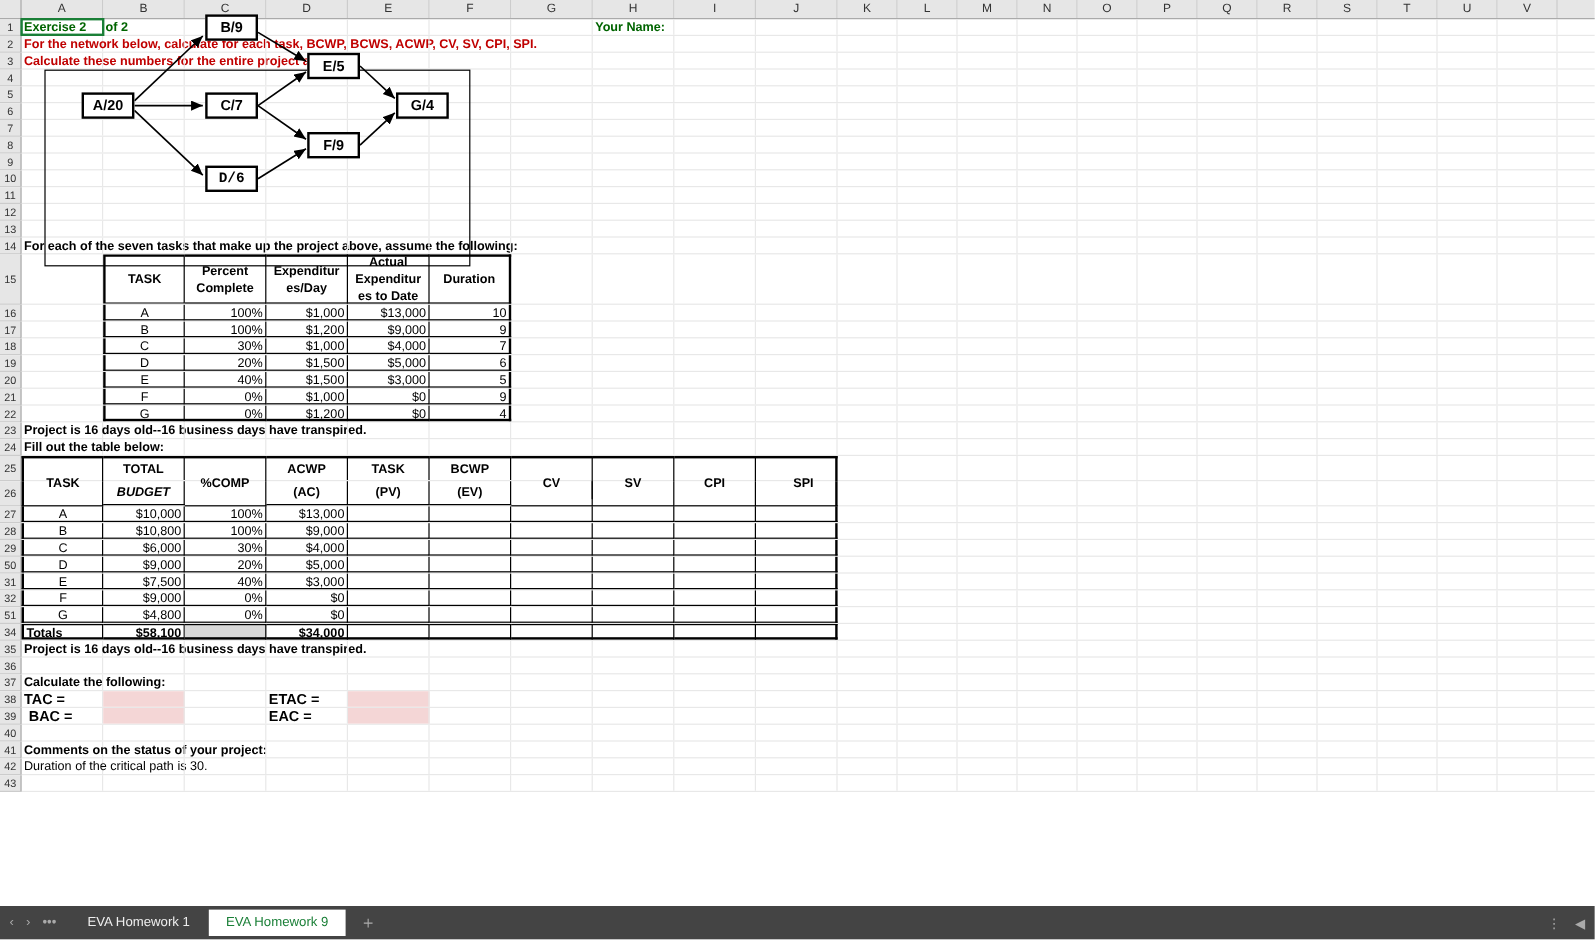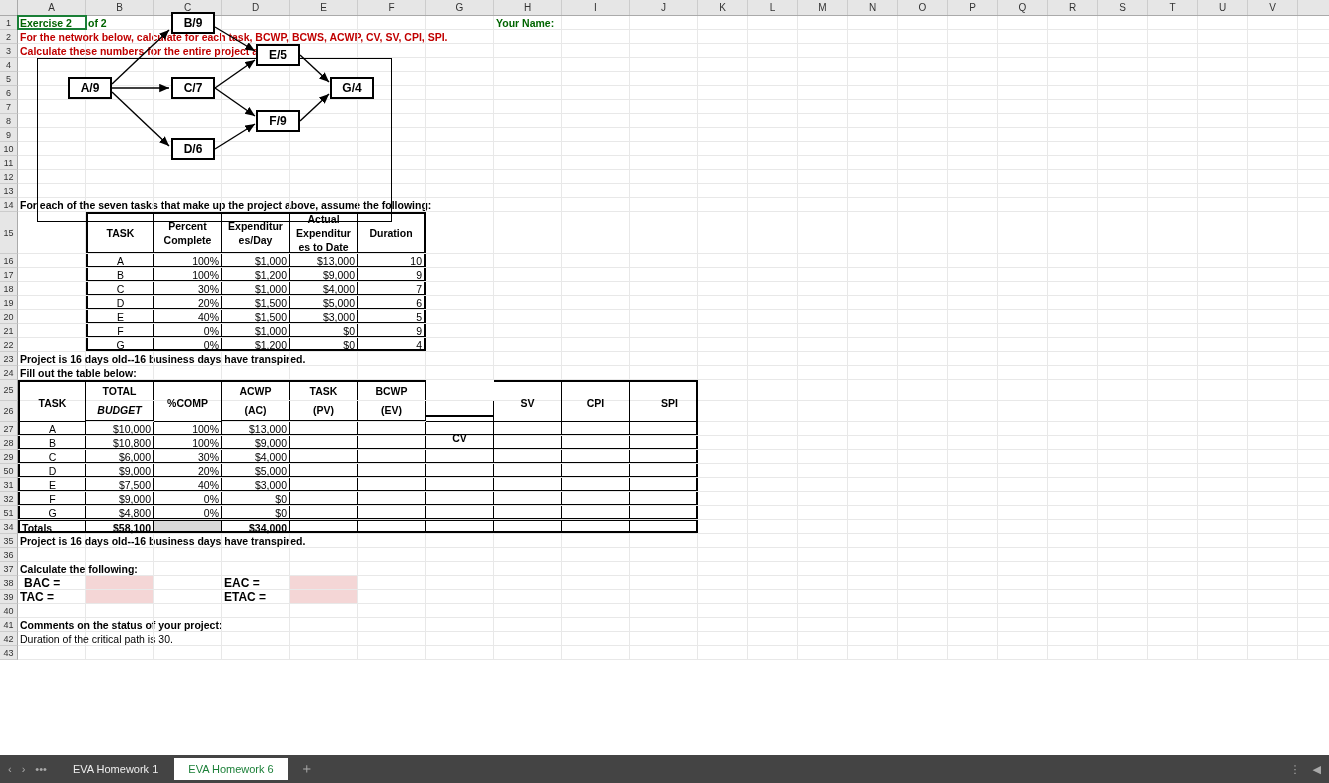--- a/index.html
+++ b/index.html
@@ -722,21 +722,21 @@
         <div class="cell cA hdr-cell" style="border-right: 1px solid rgb(0, 0, 0); border-top: 2px solid rgb(0, 0, 0); border-left: 2px solid rgb(0, 0, 0); border-bottom: none; height: 21px; display: flex; align-items: center; justify-content: center; position: relative;">
           <div style="position: absolute; left: 0px; right: 0px; top: 0px; height: 42px; display: flex; align-items: center; justify-content: center; font-weight: bold;">TASK</div>
         </div>
         <div class="cell cB hdr-cell" style="border-right: 1px solid rgb(0, 0, 0); border-top: 2px solid rgb(0, 0, 0);">TOTAL</div>
         <div class="cell cC hdr-cell" style="border-right: 1px solid rgb(0, 0, 0); border-top: 2px solid rgb(0, 0, 0); border-bottom: none; height: 21px; display: flex; align-items: center; justify-content: center; position: relative;">
           <div style="position: absolute; left: 0px; right: 0px; top: 0px; height: 42px; display: flex; align-items: center; justify-content: center; font-weight: bold;">%COMP</div>
         </div>
         <div class="cell cD hdr-cell" style="border-right: 1px solid rgb(0, 0, 0); border-top: 2px solid rgb(0, 0, 0);">ACWP</div>
         <div class="cell cE hdr-cell" style="border-right: 1px solid rgb(0, 0, 0); border-top: 2px solid rgb(0, 0, 0);">TASK</div>
         <div class="cell cF hdr-cell" style="border-right: 1px solid rgb(0, 0, 0); border-top: 2px solid rgb(0, 0, 0);">BCWP</div>
-        <div class="cell cG hdr-cell" style="border-right: 1px solid rgb(0, 0, 0); border-top: 2px solid rgb(0, 0, 0); border-bottom: none; height: 36px; display: flex; align-items: center; justify-content: center; position: relative; margin-top: 35px;">
+        <div class="cell cG hdr-cell" style="border-right: 1px solid rgb(0, 0, 0); border-top: 2px solid rgb(0, 0, 0); border-bottom: none; height: 36px; display: flex; align-items: center; justify-content: center; position: relative;">
           <div style="position: absolute; left: 0px; right: 0px; top: 0px; height: 42px; display: flex; align-items: center; justify-content: center; font-weight: bold;">CV</div>
         </div>
         <div class="cell cH hdr-cell" style="border-right: 1px solid rgb(0, 0, 0); border-top: 2px solid rgb(0, 0, 0); border-bottom: none; height: 21px; display: flex; align-items: center; justify-content: center; position: relative;">
           <div style="position: absolute; left: 0px; right: 0px; top: 0px; height: 42px; display: flex; align-items: center; justify-content: center; font-weight: bold;">SV</div>
         </div>
         <div class="cell cI hdr-cell" style="border-right: 1px solid rgb(0, 0, 0); border-top: 2px solid rgb(0, 0, 0); border-bottom: none; height: 21px; display: flex; align-items: center; justify-content: center; position: relative; text-decoration: underline;">
           <div style="position: absolute; left: 0px; right: 0px; top: 0px; height: 42px; display: flex; align-items: center; justify-content: center; font-weight: bold;">CPI</div>
         </div>
         <div class="cell cJ hdr-cell" style="border-right: 2px solid rgb(0, 0, 0); border-top: 2px solid rgb(0, 0, 0); border-bottom: none; height: 21px; display: flex; align-items: center; justify-content: center; position: relative;">
           <div style="position: absolute; left: 13px; right: 0px; top: 0px; height: 42px; display: flex; align-items: center; justify-content: center; font-weight: bold;">SPI</div>
@@ -1036,48 +1036,48 @@
         <div class="cell cO"></div>
         <div class="cell cP"></div>
         <div class="cell cQ"></div>
         <div class="cell cR"></div>
         <div class="cell cS"></div>
         <div class="cell cT"></div>
         <div class="cell cU"></div>
         <div class="cell cV"></div>
       </div>
       <div class="row ">
+        <div class="cell cA bold" style="font-size: 12px; text-align: left;">  TAC =</div>
+        <div class="cell cB pink-fill"></div>
+        <div class="cell cC"></div>
+        <div class="cell cD bold" style="font-size: 12px;">ETAC =</div>
+        <div class="cell cE pink-fill"></div>
+        <div class="cell cF"></div>
+        <div class="cell cG"></div>
+        <div class="cell cH"></div>
+        <div class="cell cI"></div>
+        <div class="cell cJ"></div>
+        <div class="cell cK"></div>
+        <div class="cell cL"></div>
+        <div class="cell cM"></div>
+        <div class="cell cN"></div>
+        <div class="cell cO"></div>
+        <div class="cell cP"></div>
+        <div class="cell cQ"></div>
+        <div class="cell cR"></div>
+        <div class="cell cS"></div>
+        <div class="cell cT"></div>
+        <div class="cell cU"></div>
+        <div class="cell cV"></div>
+      </div>
+      <div class="row ">
         <div class="cell cA bold right bold" style="text-align: left; padding-left: 6px; font-size: 12px;">  BAC =</div>
         <div class="cell cB pink-fill"></div>
         <div class="cell cC"></div>
         <div class="cell cD bold" style="font-size: 12px;">EAC =</div>
-        <div class="cell cE pink-fill"></div>
-        <div class="cell cF"></div>
-        <div class="cell cG"></div>
-        <div class="cell cH"></div>
-        <div class="cell cI"></div>
-        <div class="cell cJ"></div>
-        <div class="cell cK"></div>
-        <div class="cell cL"></div>
-        <div class="cell cM"></div>
-        <div class="cell cN"></div>
-        <div class="cell cO"></div>
-        <div class="cell cP"></div>
-        <div class="cell cQ"></div>
-        <div class="cell cR"></div>
-        <div class="cell cS"></div>
-        <div class="cell cT"></div>
-        <div class="cell cU"></div>
-        <div class="cell cV"></div>
-      </div>
-      <div class="row ">
-        <div class="cell cA bold" style="font-size: 12px; text-align: left;">  TAC =</div>
-        <div class="cell cB pink-fill"></div>
-        <div class="cell cC"></div>
-        <div class="cell cD bold" style="font-size: 12px;">ETAC =</div>
         <div class="cell cE pink-fill"></div>
         <div class="cell cF"></div>
         <div class="cell cG"></div>
         <div class="cell cH"></div>
         <div class="cell cI"></div>
         <div class="cell cJ"></div>
         <div class="cell cK"></div>
         <div class="cell cL"></div>
         <div class="cell cM"></div>
         <div class="cell cN"></div>
@@ -1200,37 +1200,37 @@
       <line x1="62" y1="80" x2="119" y2="26" stroke="#000" stroke-width="1.4" marker-end="url(#ah)"></line>
       <line x1="62" y1="84" x2="119" y2="84" stroke="#000" stroke-width="1.4" marker-end="url(#ah)"></line>
       <line x1="62" y1="88" x2="119" y2="142" stroke="#000" stroke-width="1.4" marker-end="url(#ah)"></line>
       <line x1="165" y1="23" x2="205" y2="47" stroke="#000" stroke-width="1.4" marker-end="url(#ah)"></line>
       <line x1="165" y1="84" x2="205" y2="56" stroke="#000" stroke-width="1.4" marker-end="url(#ah)"></line>
       <line x1="165" y1="84" x2="205" y2="112" stroke="#000" stroke-width="1.4" marker-end="url(#ah)"></line>
       <line x1="165" y1="145" x2="205" y2="120" stroke="#000" stroke-width="1.4" marker-end="url(#ah)"></line>
       <line x1="250" y1="51" x2="279" y2="78" stroke="#000" stroke-width="1.4" marker-end="url(#ah)"></line>
       <line x1="250" y1="117" x2="279" y2="90" stroke="#000" stroke-width="1.4" marker-end="url(#ah)"></line>
     </svg>
-    <div class="node" style="left:18px; top:73px;">A/9</div>
+    <div class="node" style="left:18px; top:73px;">A/20</div>
     <div class="node" style="left:121px; top:8px;">B/9</div>
     <div class="node" style="left:121px; top:73px;">C/7</div>
-    <div class="node" style="left:121px; top:134px;">D/6</div>
+    <div class="node" style="left:121px; top:134px;font-family:Liberation Mono, monospace;">D/6</div>
     <div class="node" style="left:206px; top:40px;">E/5</div>
     <div class="node" style="left:206px; top:106px;">F/9</div>
     <div class="node" style="left:280px; top:73px;">G/4</div>
   </div>
 
 </div>
 
 <div class="tabbar">
   <div class="nav">
     <span>‹</span>
     <span>›</span>
     <span>•••</span>
   </div>
   <div class="tab">EVA Homework 1</div>
-  <div class="tab active">EVA Homework 6</div>
+  <div class="tab active">EVA Homework 9</div>
   <div class="add">＋</div>
   <div class="right-ctrls">
     <span>⋮</span>
     <span>◀</span>
   </div>
 </div>
 
 </body></html>

